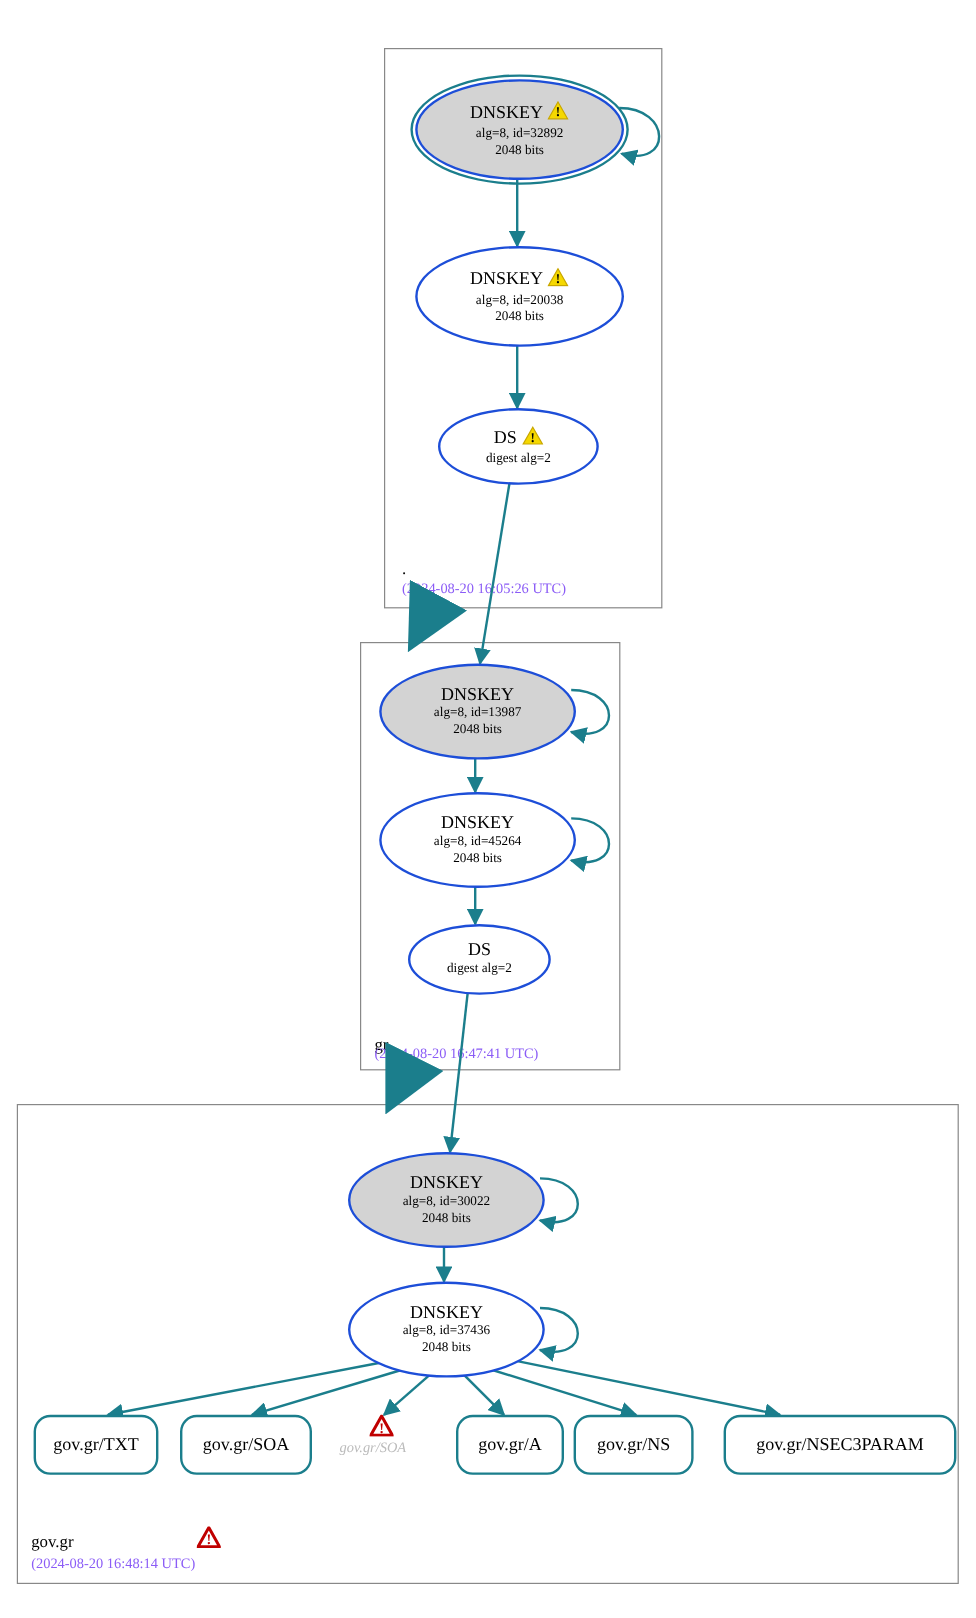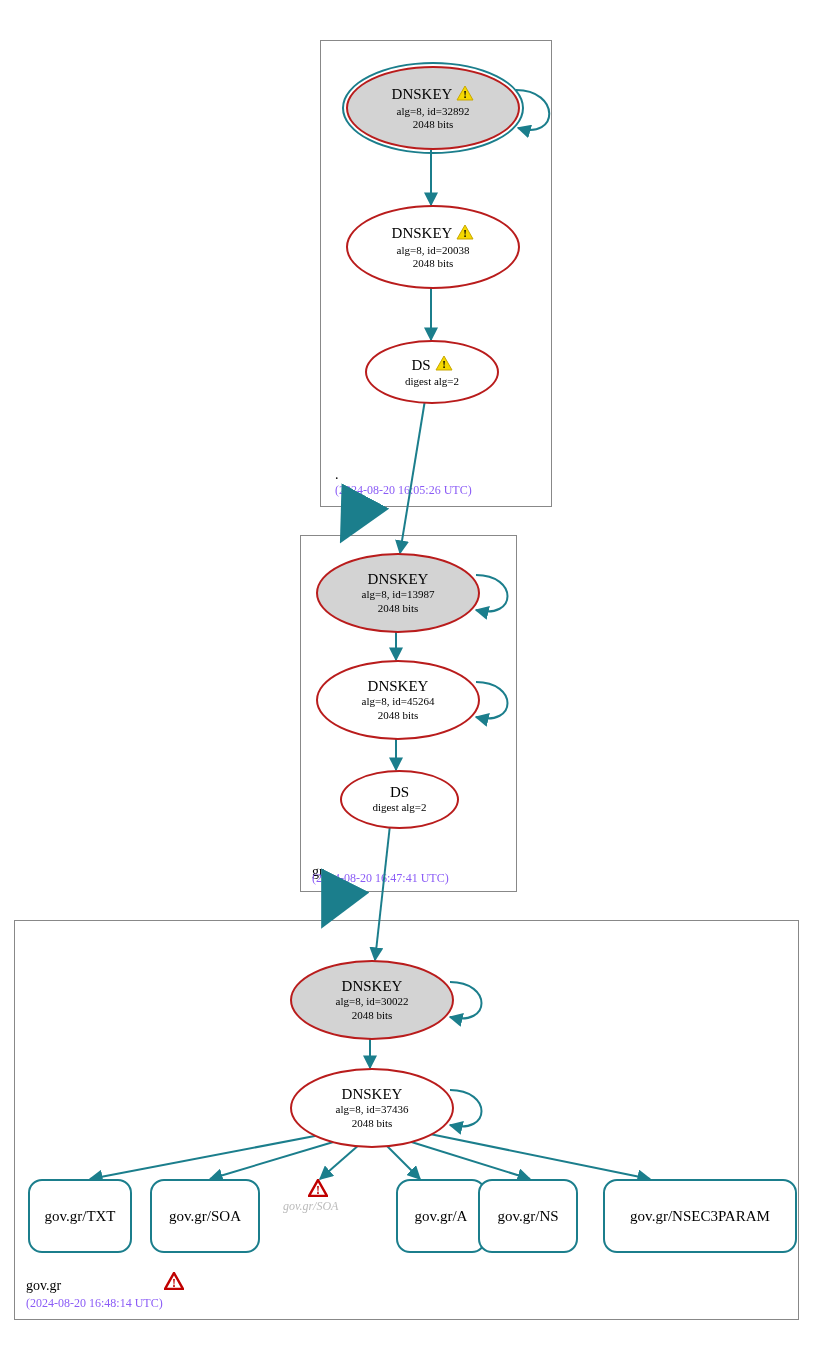--- a/index.html
+++ b/index.html
@@ -21,21 +21,21 @@
     font-size: 14px;
     color: #000;
   }
   .zone-time {
     position: absolute;
     font-size: 12px;
     color: #8b5cf6;
   }
   .node {
     position: absolute;
-    border: 2px solid #b91c1c;
+    border: 2px solid #1d4ed8;
     border-radius: 50%;
     background: #fff;
     display: flex;
     flex-direction: column;
     align-items: center;
     justify-content: center;
     text-align: left;
     z-index: 10;
   }
   .node.filled {
@@ -62,21 +62,21 @@
   }
   .rrset {
     position: absolute;
     border: 2px solid #1b7e8c;
     border-radius: 14px;
     background: #fff;
     display: flex;
     align-items: center;
     justify-content: center;
     font-size: 15px;
-    padding: 16px 10px;
+    padding: 4px 10px;
     height: 38px;
     z-index: 10;
   }
   .ghost-label {
     position: absolute;
     font-size: 12px;
     font-style: italic;
     color: #bbb;
     z-index: 10;
   }
@@ -185,21 +185,21 @@
   <div class="node-sub">2048 bits</div>
 </div>
 
 <div class="rrset" style="left:28px; top:1179px; width:80px;">gov.gr/TXT</div>
 <div class="rrset" style="left:150px; top:1179px; width:86px;">gov.gr/SOA</div>
 <span class="ghost-label" style="left:283px; top:1199px;">gov.gr/SOA</span>
 <span style="position:absolute; left:308px; top:1179px; z-index:10;"><svg width="20" height="18">
       <polygon points="10,1 19,17 1,17" fill="none" stroke="#c00000" stroke-width="2.5"></polygon>
       <text x="10" y="15" text-anchor="middle" font-size="12" fill="#c00000" font-weight="bold">!</text>
     </svg></span>
-<div class="rrset" style="left:396px; top:1179px; width:66px;">gov.gr/A</div>
+<div class="rrset" style="left:380px; top:1179px; width:66px;">gov.gr/A</div>
 <div class="rrset" style="left:478px; top:1179px; width:76px;text-align:right;">gov.gr/NS</div>
 <div class="rrset" style="left:603px; top:1179px; width:170px;">gov.gr/NSEC3PARAM</div>
 
 <svg class="edges">
   <defs>
     <marker id="arr" viewBox="0 0 10 10" refX="9" refY="5" markerWidth="7" markerHeight="7" orient="auto-start-reverse">
       <path d="M 0 0 L 10 5 L 0 10 z" fill="#1b7e8c"></path>
     </marker>
     <marker id="arrBig" viewBox="0 0 10 10" refX="8" refY="5" markerWidth="9" markerHeight="9" orient="auto-start-reverse">
       <path d="M 0 0 L 10 5 L 0 10 z" fill="#1b7e8c"></path>

